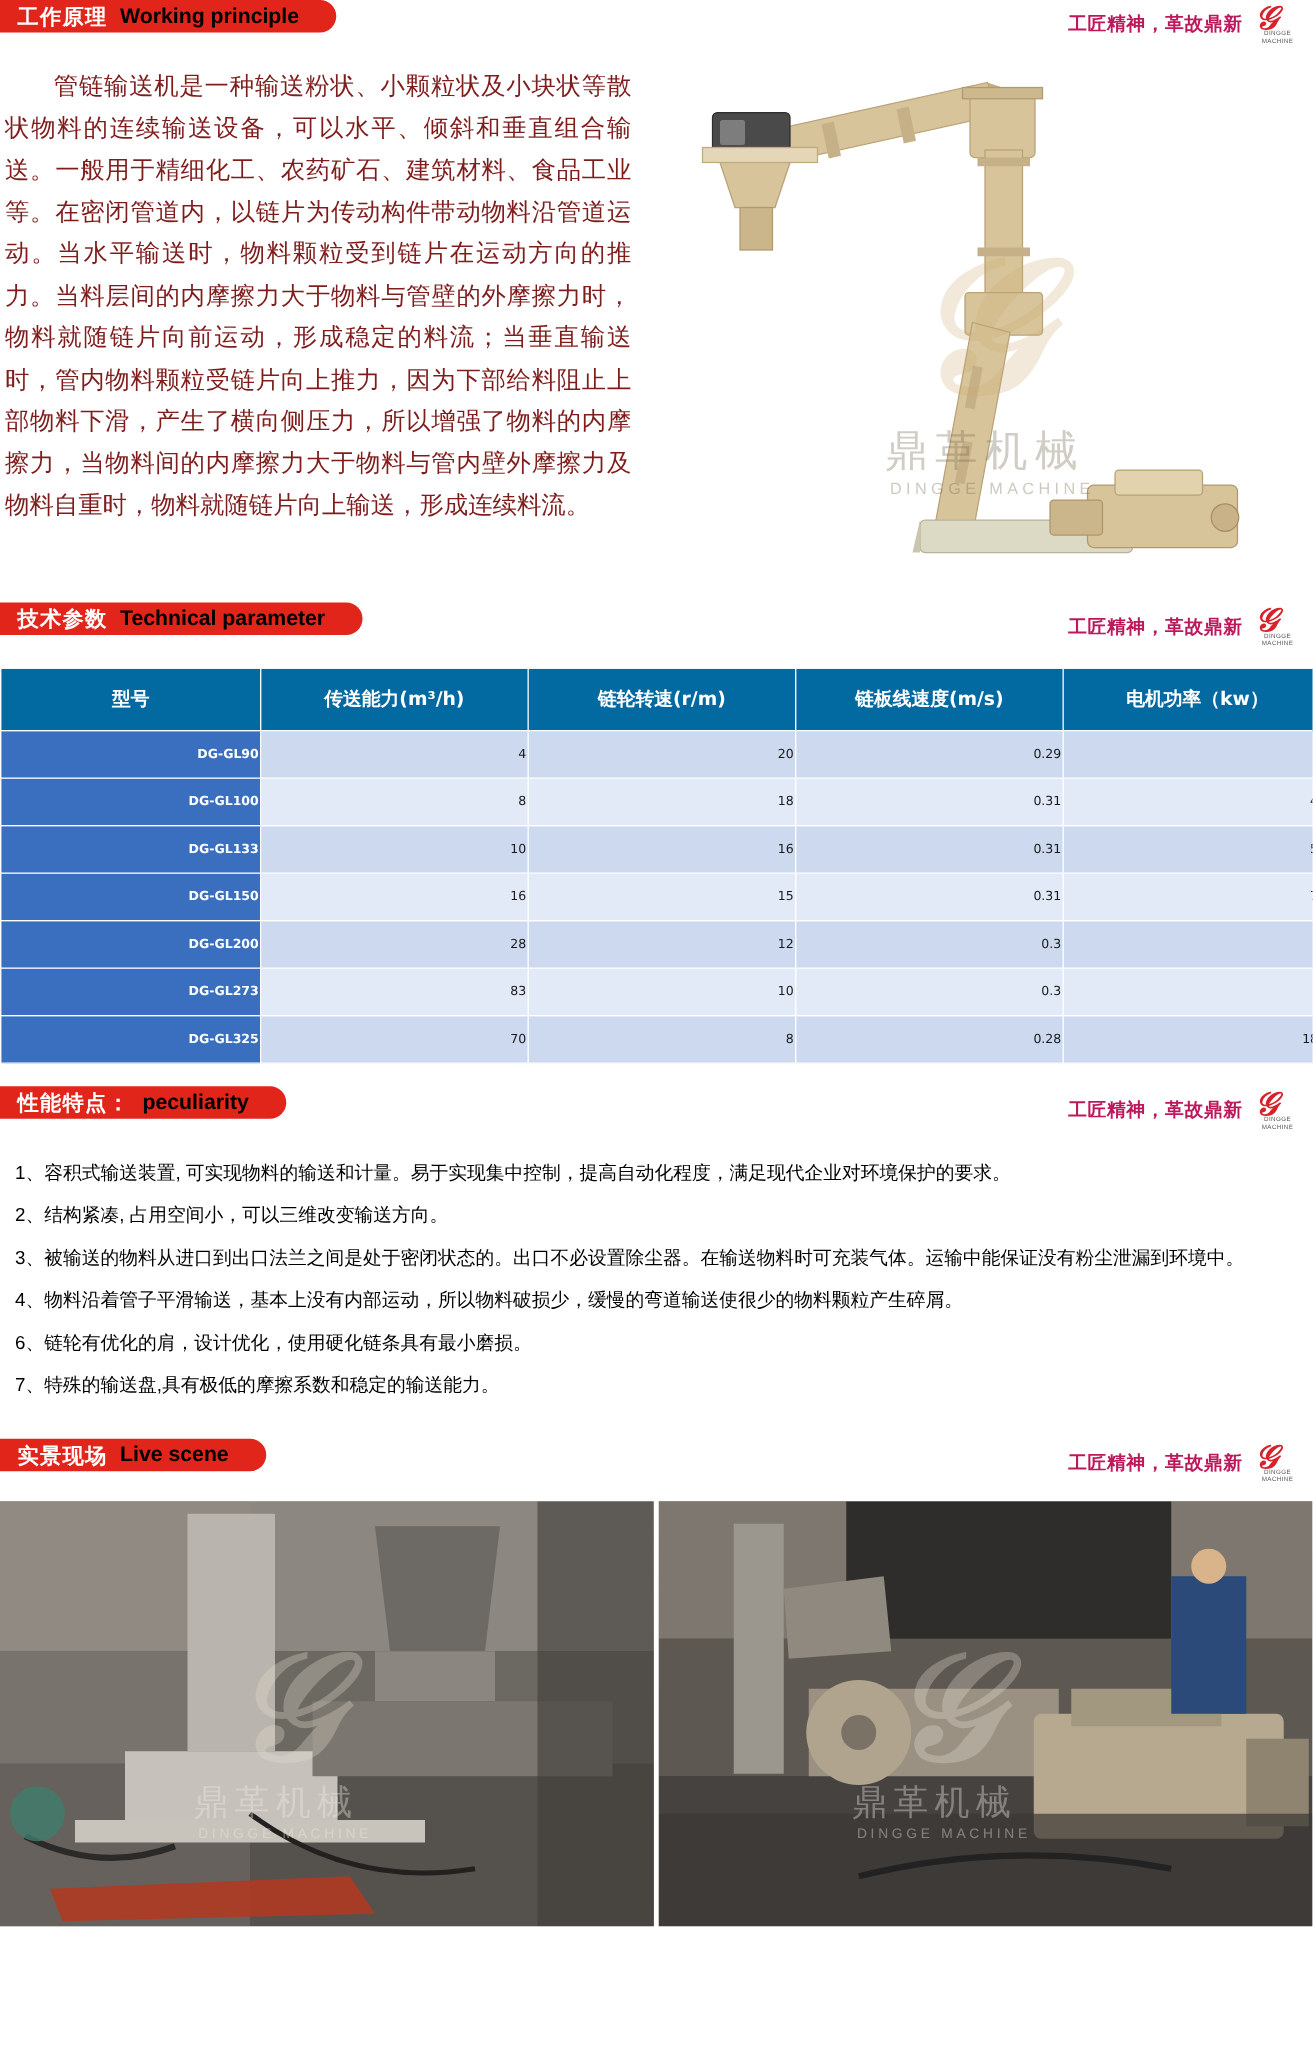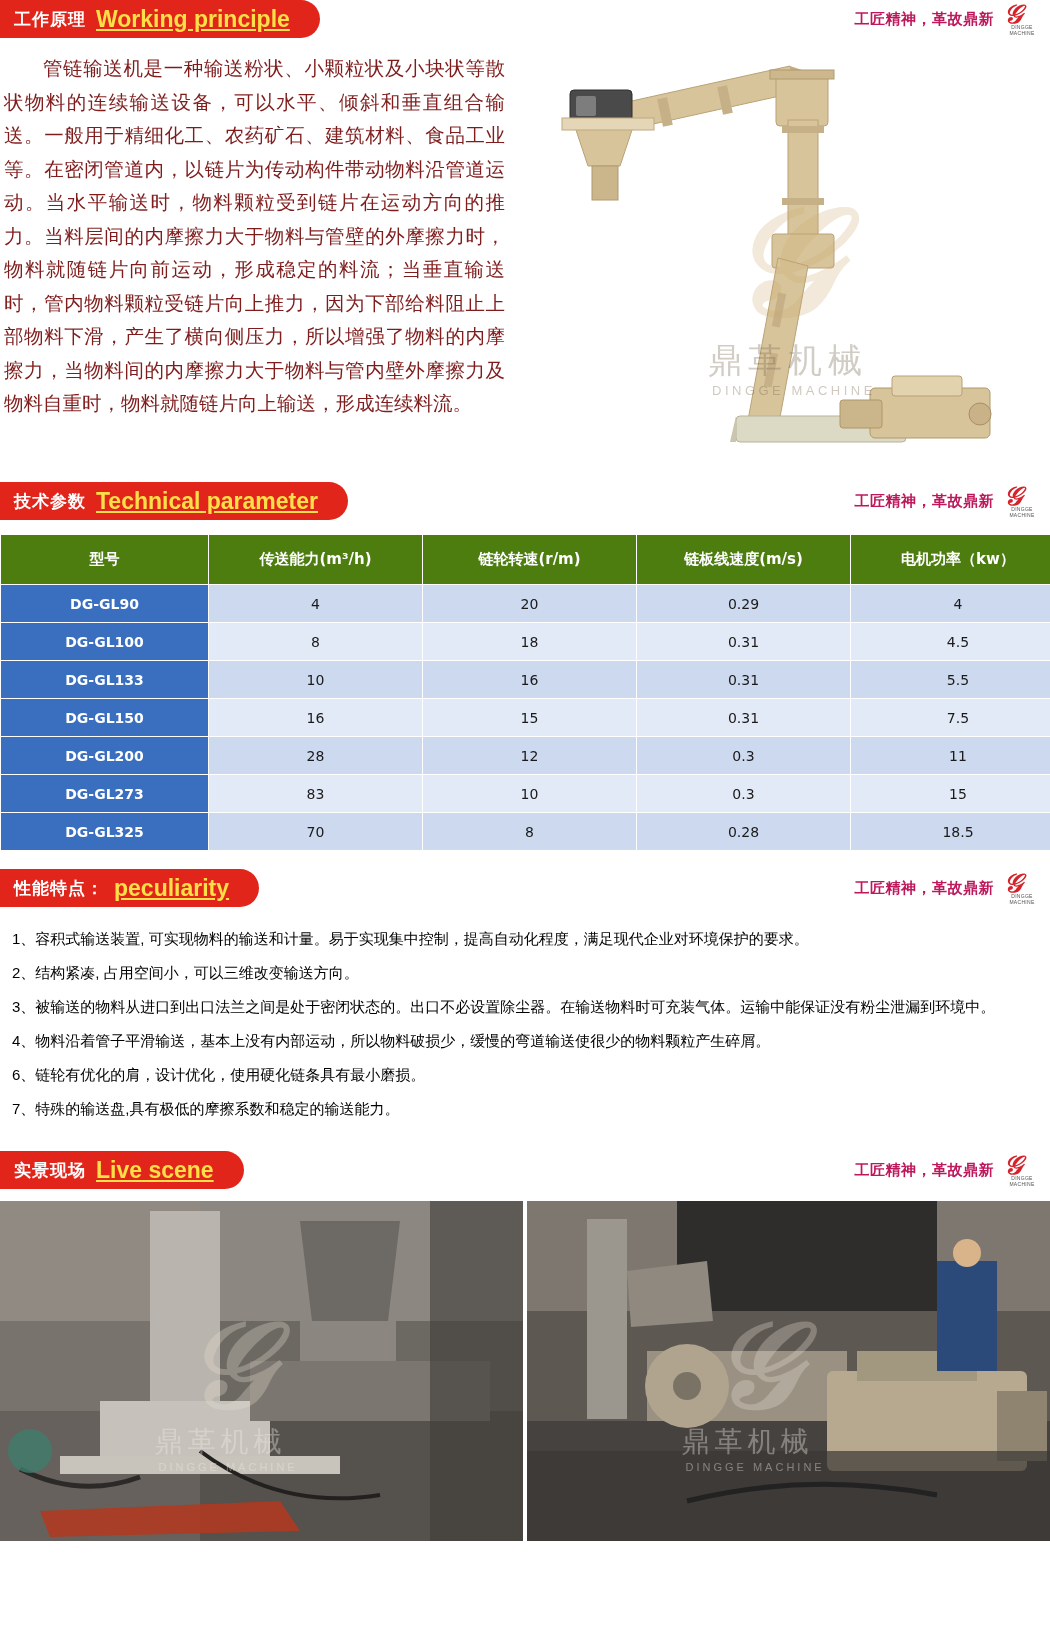--- a/index.html
+++ b/index.html
@@ -22,41 +22,40 @@
   
   .sec-header {
     position: relative;
     height: 38px;
     margin: 0;
   }
   .sec-header .bar {
     position: absolute;
     left: 0;
     top: 0;
-    height: 38px;
+    height: 26px;
     background: #e1251b;
     border-radius: 0 19px 19px 0;
     display: flex;
     align-items: center;
     padding: 0 30px 0 14px;
     box-sizing: border-box;
     white-space: nowrap;
   }
   .sec-header .bar .cn {
     color: #ffffff;
     font-size: 17px;
     font-weight: bold;
     letter-spacing: 1px;
   }
   .sec-header .bar .en {
-    color: #fde047;
-    font-size: 23px;
+    color: #000000;
+    font-size: 17px;
     font-weight: bold;
     margin-left: 10px;
-    text-decoration: underline;
   }
   .sec-header .slogan {
     position: absolute;
     right: 56px;
     top: 10px;
     font-size: 15px;
     font-weight: bold;
     color: #be185d;
     letter-spacing: 0.5px;
   }
@@ -166,32 +165,32 @@
   }
 
   
   .param-table {
     border-collapse: collapse;
     width: 1050px;
     margin-top: 14px;
     table-layout: fixed;
   }
   .param-table th {
-    background: #4d7c0f;
+    background: #0369a1;
     color: #ffffff;
     font-size: 15px;
     font-weight: bold;
     height: 47px;
     border: 1px solid #ffffff;
     font-family: "DejaVu Sans", sans-serif;
   }
   .param-table td {
     height: 35px;
-    text-align: center;
-    font-size: 14px;
+    text-align: right;
+    font-size: 10px;
     border: 1px solid #ffffff;
     color: #1a1a1a;
     font-family: "DejaVu Sans", sans-serif;
   }
   .param-table td.model {
     background: #3a6fc0;
     color: #ffffff;
     font-weight: bold;
   }
   .param-table tr.odd td.val { background: #ccd9ef; }

